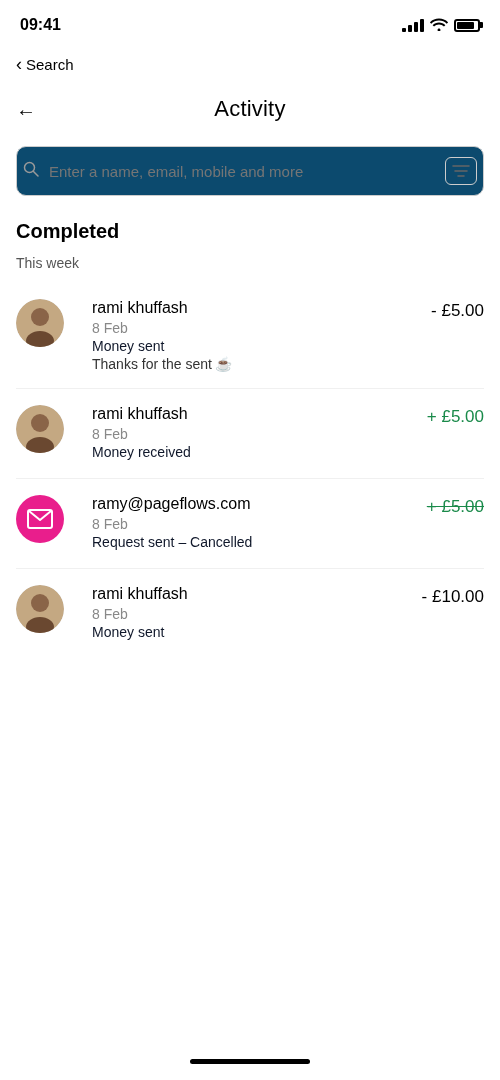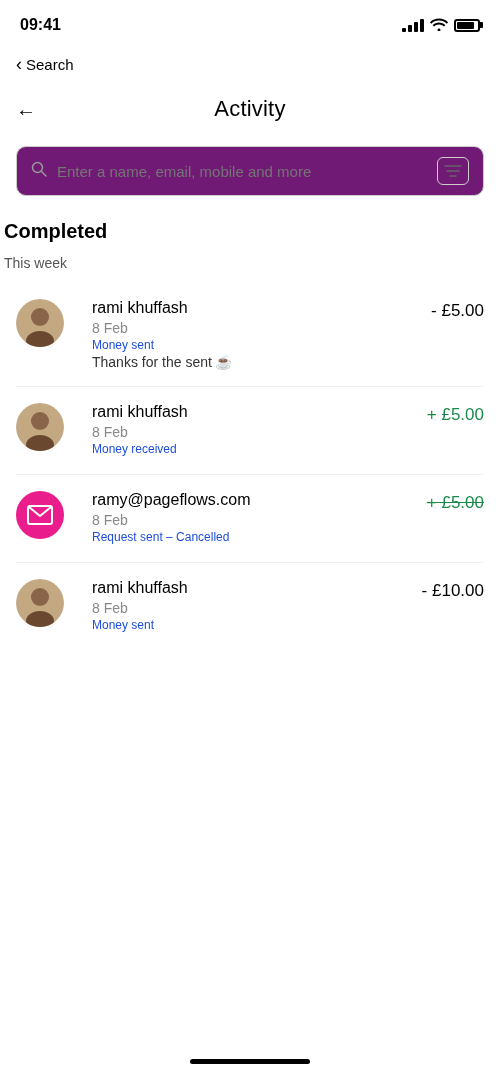--- a/index.html
+++ b/index.html
@@ -121,22 +121,22 @@
     }
 
     
     .search-container {
       margin: 8px 16px 24px 16px;
       position: relative;
       display: flex;
       align-items: center;
       border: 1px solid #ccc;
       border-radius: 10px;
-      padding: 10px 14px;
-      background: #701a75;
+      padding: 10px 6px;
+      background: #0c4a6e;
     }
     .search-icon {
       color: #999;
       font-size: 16px;
       margin-right: 10px;
       flex-shrink: 0;
     }
     .search-input {
       flex: 1;
       border: none;
@@ -156,21 +156,21 @@
       flex-direction: column;
       gap: 2px;
       align-items: center;
       justify-content: center;
       width: 32px;
       height: 28px;
     }
 
     
     .section-header {
-      padding: 0 16px 12px 4px;
+      padding: 0 16px 12px 16px;
     }
     .section-title {
       font-size: 20px;
       font-weight: 700;
       color: #000;
       margin-bottom: 12px;
     }
     .week-label {
       font-size: 14px;
       font-weight: 500;
@@ -220,22 +220,22 @@
       font-weight: 500;
       color: #000;
       margin-bottom: 3px;
     }
     .transaction-date {
       font-size: 14px;
       color: #888;
       margin-bottom: 2px;
     }
     .transaction-type {
-      font-size: 12px;
-      color: #1d4ed8;
+      font-size: 14px;
+      color: #0f172a;
       margin-bottom: 2px;
     }
     .transaction-note {
       font-size: 14px;
       color: #333;
       margin-top: 2px;
     }
     .transaction-amount {
       font-size: 17px;
       font-weight: 500;

